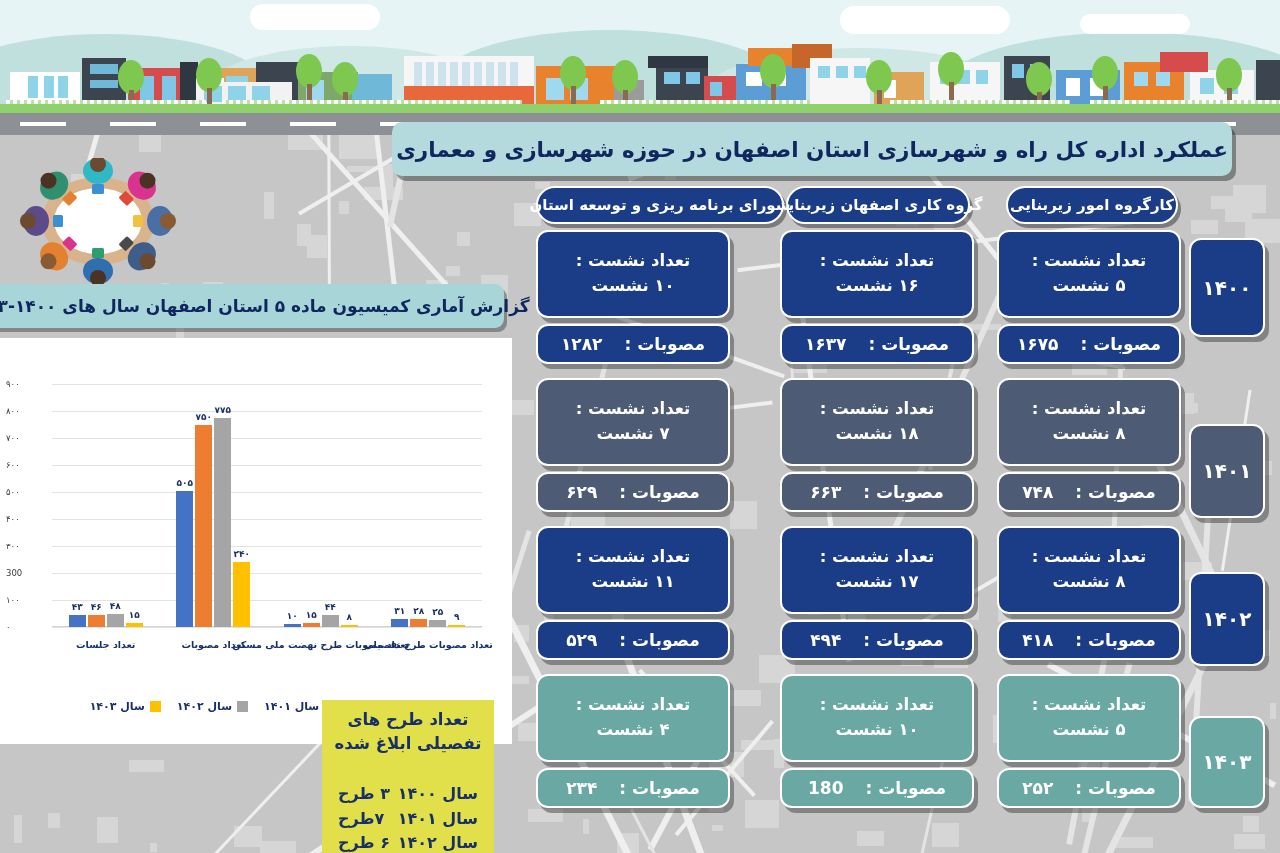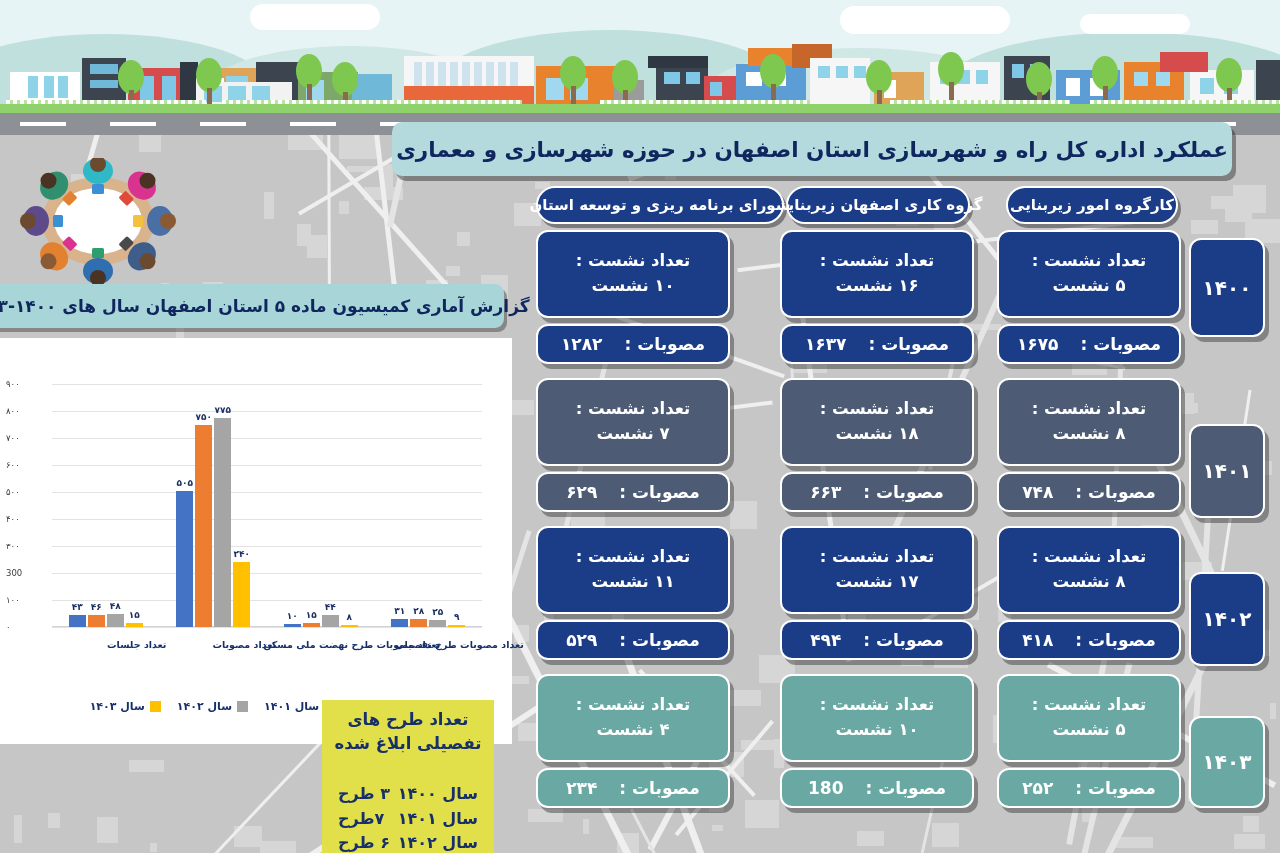--- a/index.html
+++ b/index.html
@@ -83,21 +83,21 @@
 
   
   .chart-panel{position:absolute;left:0;top:338px;width:512px;height:406px;background:#ffffff;z-index:4;}
   .plot{position:absolute;left:52px;top:46px;width:430px;height:243px;}
   .gridline{position:absolute;left:0;width:430px;height:1px;background:#e3e3e3;}
   .ytick{position:absolute;right:436px;transform:translateY(-50%);
     font-size:8.5px;color:#3d3d3d;white-space:nowrap;text-align:left;width:40px;}
   .axis{position:absolute;left:0;bottom:0;width:430px;height:1px;background:#d2d2d2;}
   .bar{position:absolute;bottom:0;width:17px;}
   .blab{position:absolute;transform:translateX(-50%);font-size:9px;font-weight:bold;color:#1b2f63;white-space:nowrap;}
-  .cat{position:absolute;font-size:9.5px;font-weight:bold;color:#17306a;white-space:nowrap;transform:translateX(-50%);margin-left:31px;}
+  .cat{position:absolute;font-size:9.5px;font-weight:bold;color:#17306a;white-space:nowrap;transform:translateX(-50%);}
   .legend{position:absolute;left:0;top:362px;width:512px;display:flex;justify-content:center;gap:16px;align-items:center;}
   .legend .li{display:flex;align-items:center;gap:5px;font-size:11px;font-weight:bold;color:#17306a;white-space:nowrap;}
   .legend .sw{width:11px;height:11px;display:inline-block;}
 
   
   .callout{
     position:absolute;left:322px;top:362px;width:172px;height:238px;
     background:#e2e04a;z-index:6;padding:8px 10px;box-sizing:border-box;
     text-align:center;
   }

